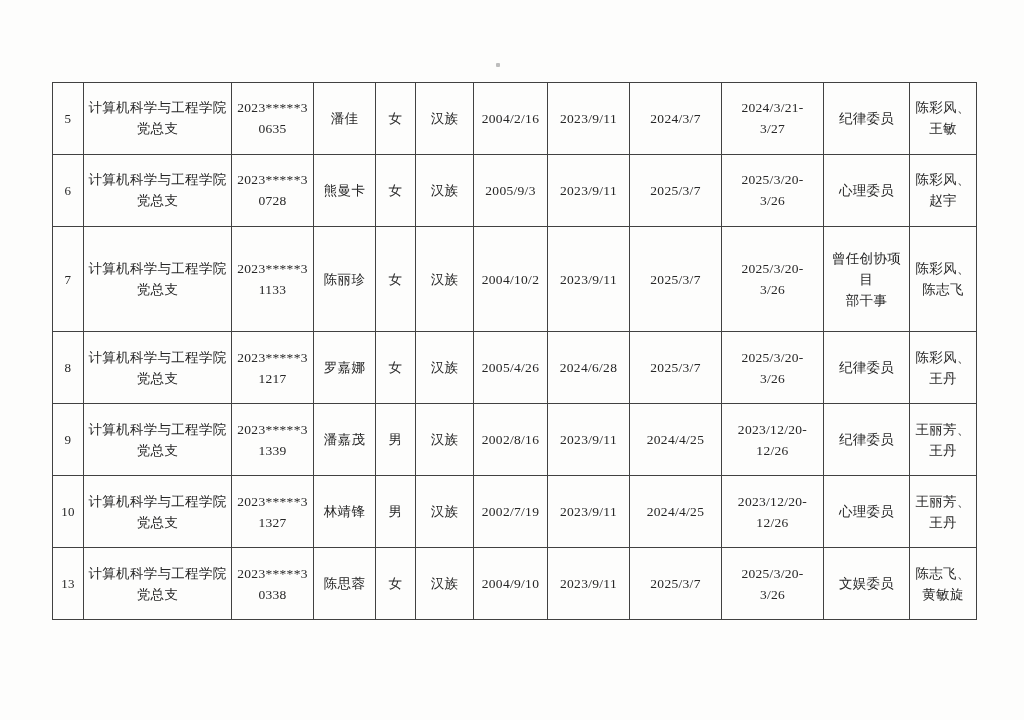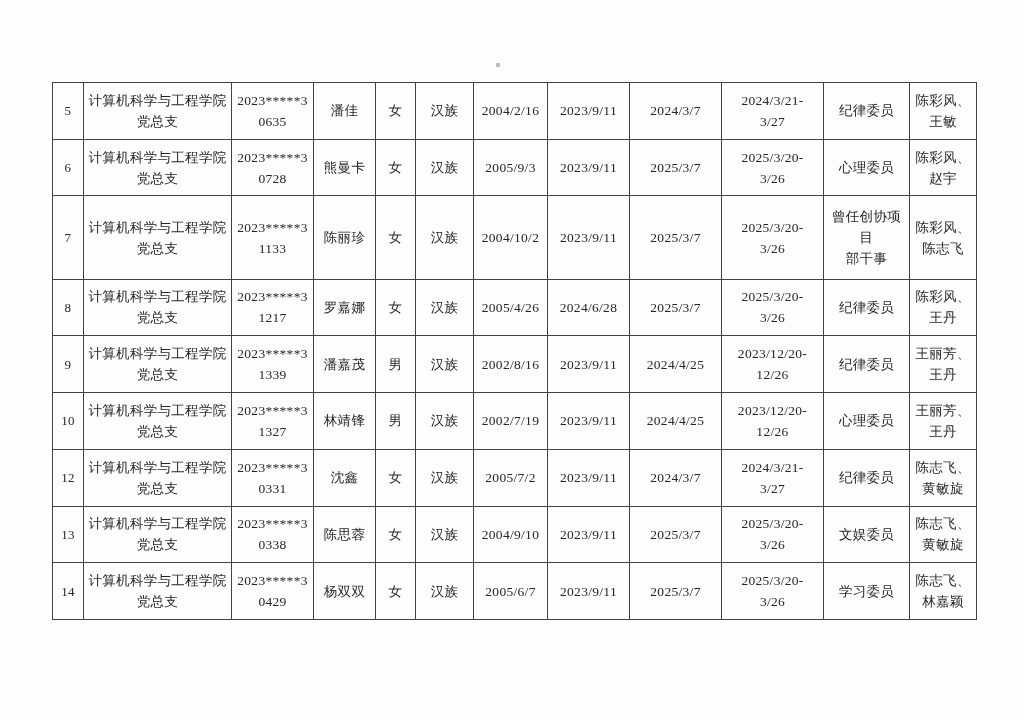--- a/index.html
+++ b/index.html
@@ -184,71 +184,35 @@
     <td>2023/9/11</td>
     <td>2024/4/25</td>
     <td>2023/12/20-
 12/26</td>
     <td>心理委员</td>
     <td>王丽芳、
 王丹</td>
   </tr>
 
 
-  <tr>
-    <td class="num">12</td>
-    <td>计算机科学与工程学院
-党总支</td>
-    <td>2023*****3
-0331</td>
-    <td>沈鑫</td>
-    <td>女</td>
-    <td>汉族</td>
-    <td>2005/7/2</td>
-    <td>2023/9/11</td>
-    <td>2024/3/7</td>
-    <td>2024/3/21-
-3/27</td>
-    <td>纪律委员</td>
-    <td>陈志飞、
-黄敏旋</td>
-  </tr>
 
   <tr>
     <td class="num">13</td>
     <td>计算机科学与工程学院
 党总支</td>
     <td>2023*****3
 0338</td>
     <td>陈思蓉</td>
     <td>女</td>
     <td>汉族</td>
     <td>2004/9/10</td>
     <td>2023/9/11</td>
     <td>2025/3/7</td>
     <td>2025/3/20-
 3/26</td>
     <td>文娱委员</td>
     <td>陈志飞、
 黄敏旋</td>
   </tr>
 
-  <tr>
-    <td class="num">14</td>
-    <td>计算机科学与工程学院
-党总支</td>
-    <td>2023*****3
-0429</td>
-    <td>杨双双</td>
-    <td>女</td>
-    <td>汉族</td>
-    <td>2005/6/7</td>
-    <td>2023/9/11</td>
-    <td>2025/3/7</td>
-    <td>2025/3/20-
-3/26</td>
-    <td>学习委员</td>
-    <td>陈志飞、
-林嘉颖</td>
-  </tr>
 </tbody>
   </table>
 </div>
 
 </body></html>

